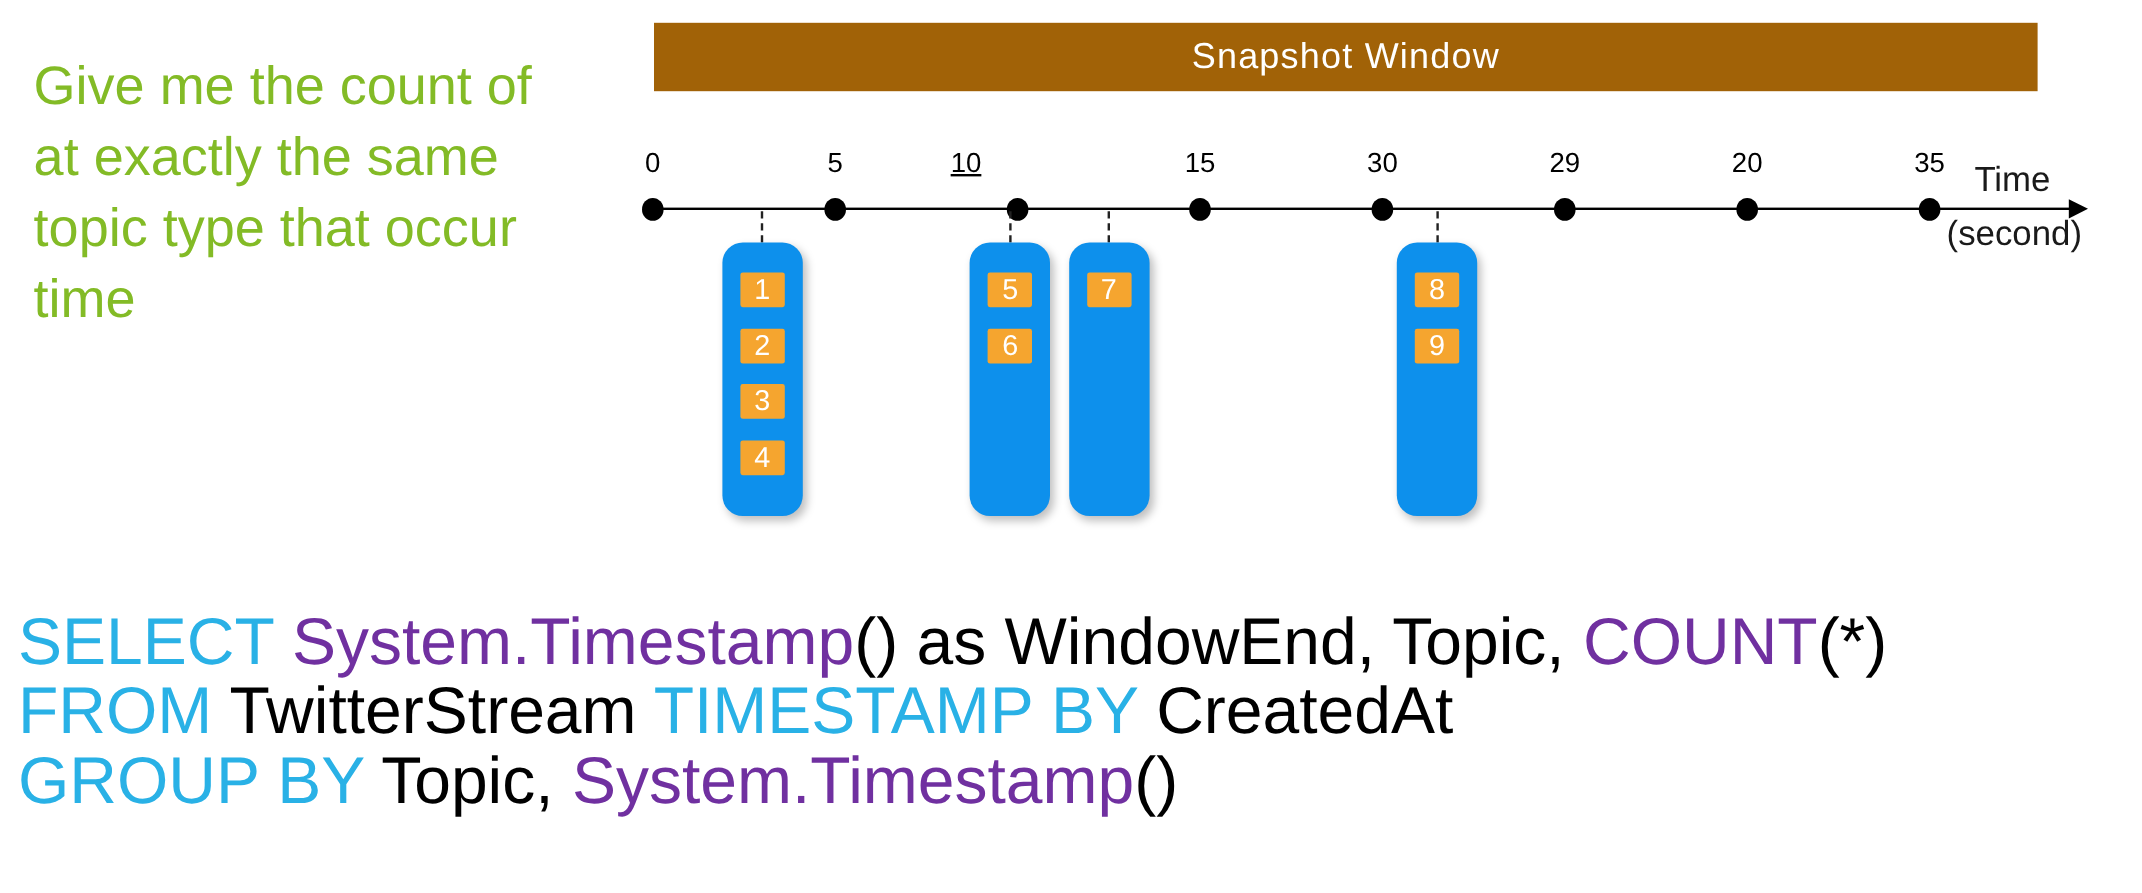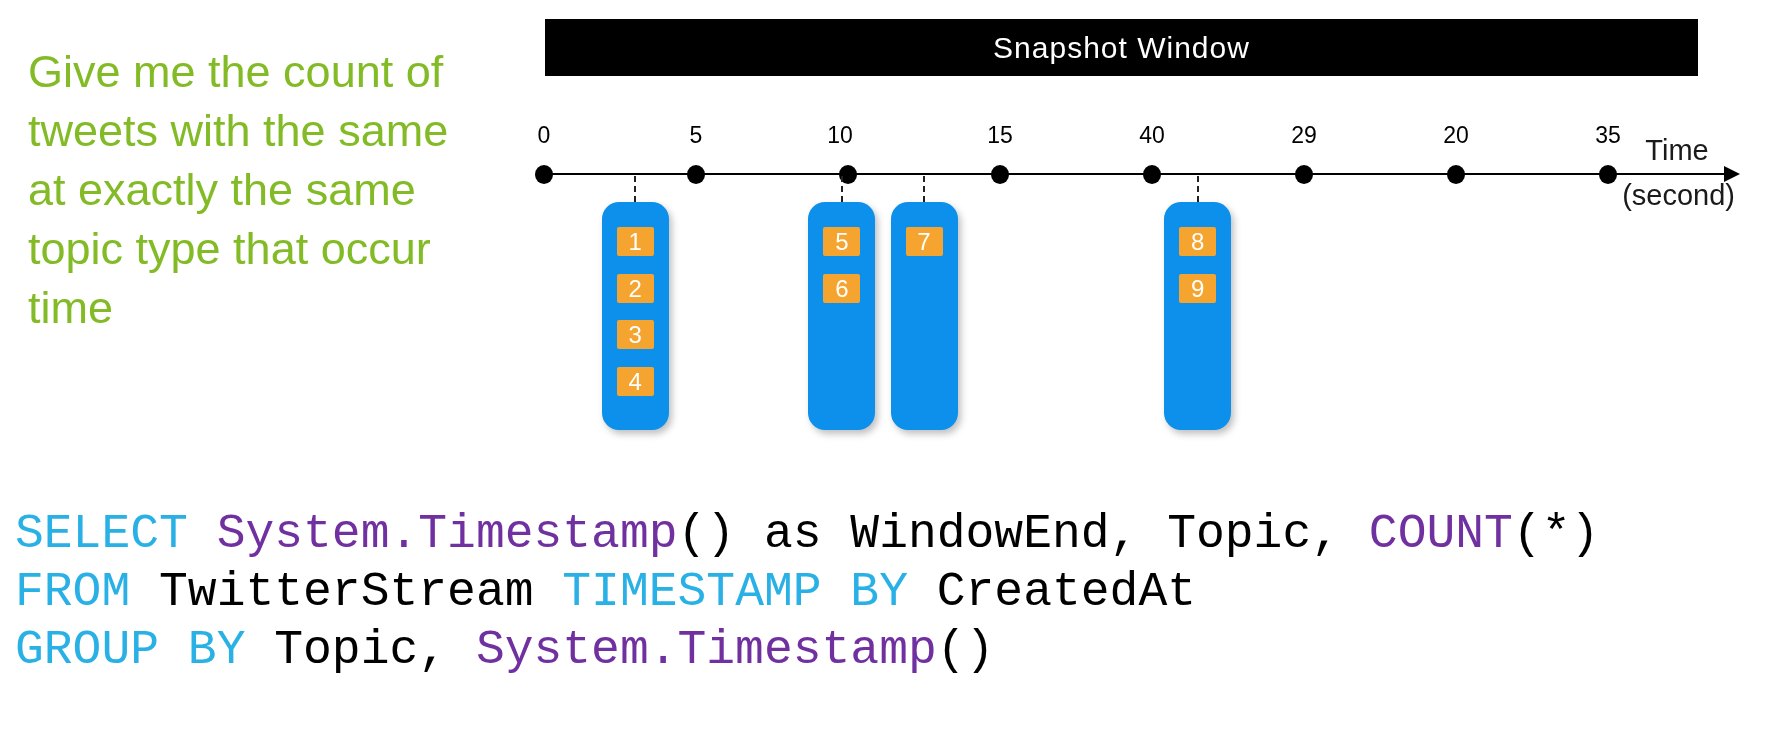--- a/index.html
+++ b/index.html
@@ -54,56 +54,55 @@
     position:absolute;top:202px;width:67px;height:228px;border-radius:17px;
     box-shadow:3px 4px 7px rgba(0,0,0,0.25);
   }
   .event{
     position:absolute;left:15px;width:37px;height:29px;border-radius:2px;
     color:#fff;font-size:24px;line-height:29px;text-align:center;
   }
   
   .sql{
     position:absolute;left:15px;top:505px;
-    font-family:Liberation Mono, monospace;
-    font-size:48px;line-height:58px;white-space:pre;
+    font-family:Liberation Sans, sans-serif;
+    font-size:55px;line-height:58px;white-space:pre;
   }
 </style>
 </head>
 <body>
 
 <div class="slide">
 
   <div class="description" style="color: rgb(131, 187, 38);">
       <div>Give me the count of</div>
-      <div>tweets with the same</div>
       <div>at exactly the same</div>
       <div>topic type that occur</div>
       <div>time</div>
     </div>
 
-  <div class="banner" style="background: #000000;">
+  <div class="banner" style="background: #a16207;">
     <span>Snapshot Window</span>
   </div>
 
   <div>
     <div class="axis-line"></div>
     <div class="arrowhead"></div>
     <div class="time-label">Time</div>
     <div class="second-label">(second)</div>
     <div id="ticks">
         <div class="tick-label" style="left: 504px;">0</div>
         <div class="tick-dot" style="left: 535px;"></div>
         <div class="tick-label" style="left: 656px;">5</div>
         <div class="tick-dot" style="left: 687px;"></div>
-        <div class="tick-label" style="left: 800px;">10</div>
+        <div class="tick-label" style="left: 765px; text-decoration: underline;">10</div>
         <div class="tick-dot" style="left: 839px;"></div>
         <div class="tick-label" style="left: 960px;">15</div>
         <div class="tick-dot" style="left: 991px;"></div>
-        <div class="tick-label" style="left: 1112px;">40</div>
+        <div class="tick-label" style="left: 1112px;">30</div>
         <div class="tick-dot" style="left: 1143px;"></div>
         <div class="tick-label" style="left: 1264px;">29</div>
         <div class="tick-dot" style="left: 1295px;"></div>
         <div class="tick-label" style="left: 1416px;">20</div>
         <div class="tick-dot" style="left: 1447px;"></div>
         <div class="tick-label" style="left: 1568px;">35</div>
         <div class="tick-dot" style="left: 1599px;"></div>
       </div>
     <div id="groups">
         <div class="connector" style="left: 634.2px;"></div>

